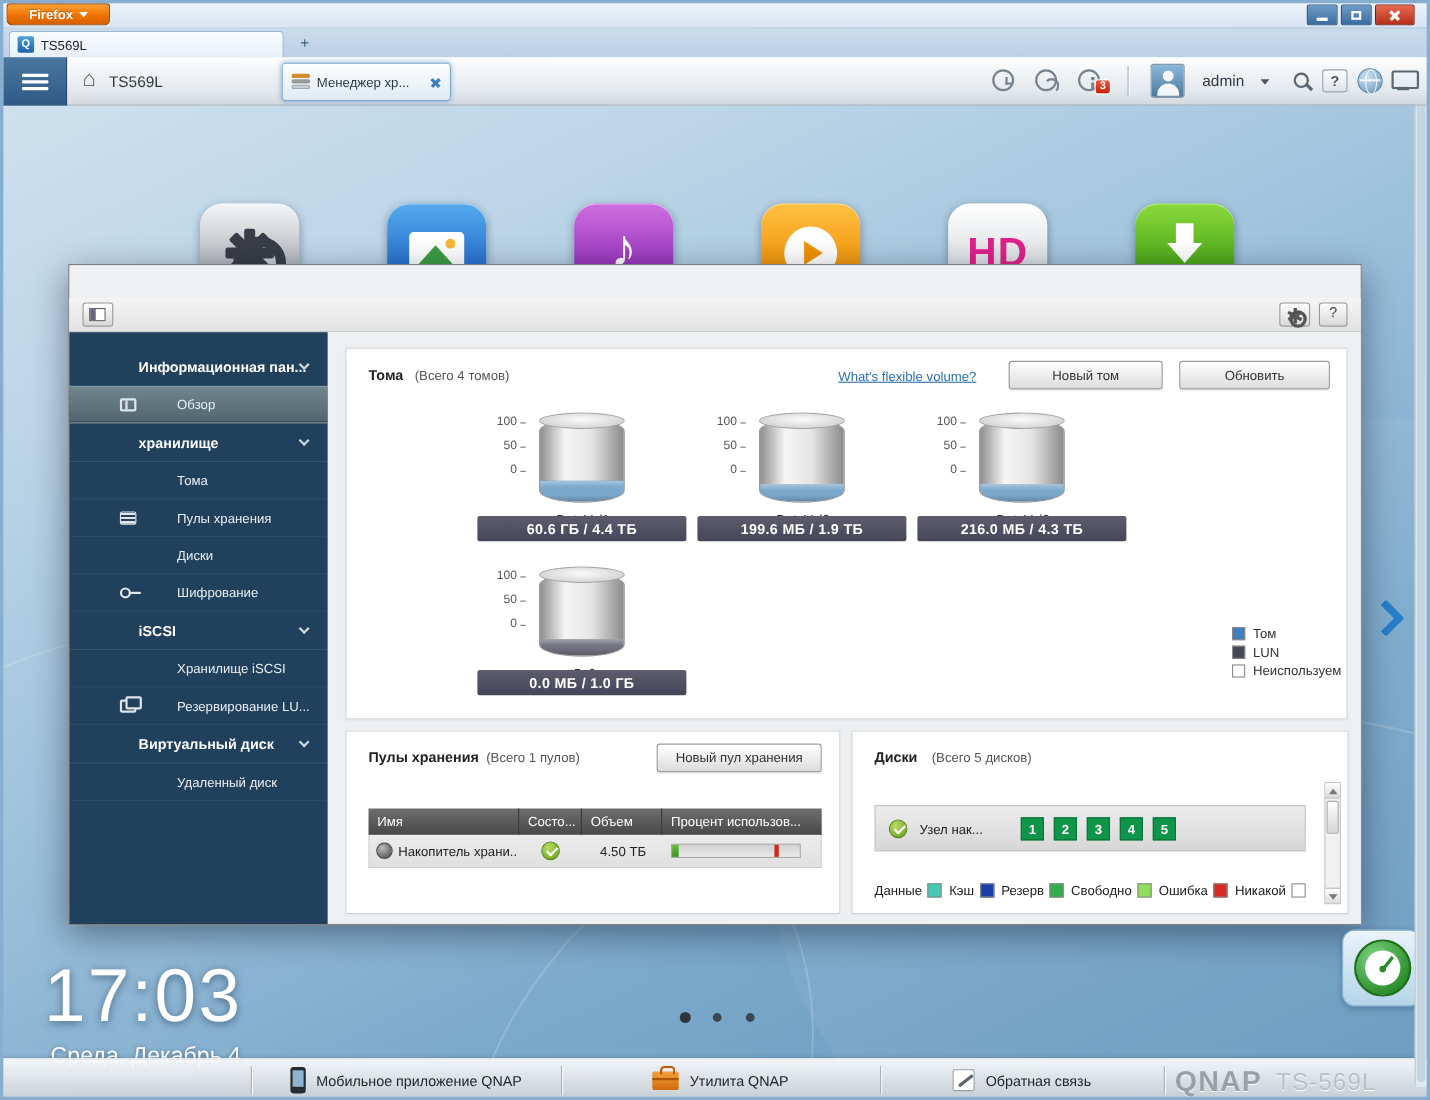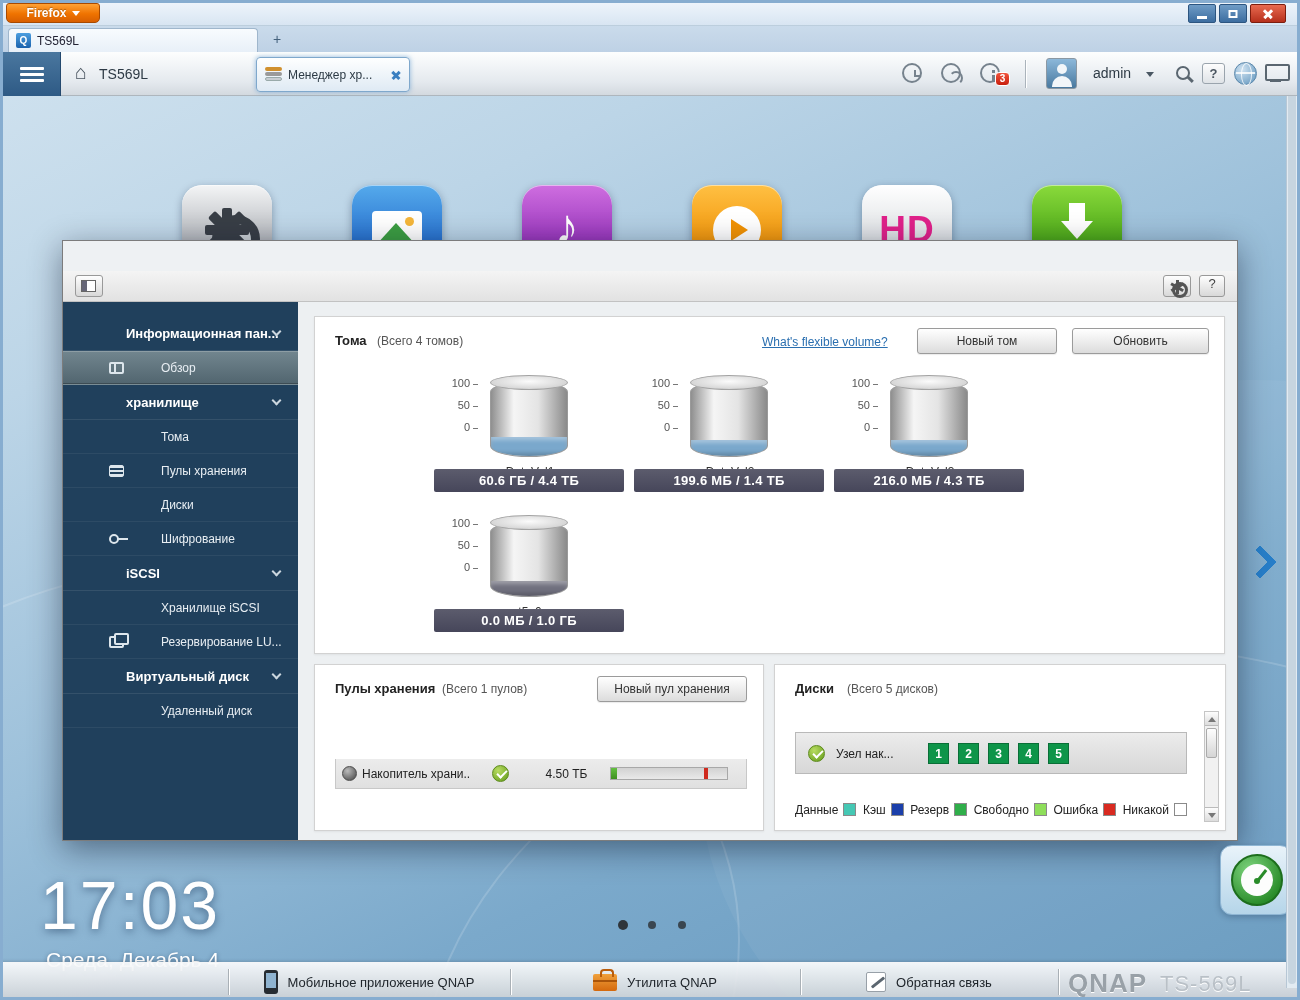--- a/index.html
+++ b/index.html
@@ -385,21 +385,21 @@
             <span style="top:44px;">0</span>
           </div>
           <div class="cyl">
             <div class="cyl-shell">
                 <div class="cyl-fill" style="height: 22%; background: rgb(122, 168, 204);"></div>
               </div>
             <div class="cyl-rim"></div>
           </div>
           <div class="vol-name">DataVol2</div>
         </div>
-        <div class="vol-badge" style="left:319px; top:152px;">199.6 МБ / 1.4 ТБ</div>
+        <div class="vol-badge" style="left:319px; top:152px;">199.6 МБ / 1.9 ТБ</div>
 
         <div class="vol-block" style="left:519px; top:58px;">
           <div class="vol-scale">
             <span style="top:0;">100</span>
             <span style="top:22px;">50</span>
             <span style="top:44px;">0</span>
           </div>
           <div class="cyl">
             <div class="cyl-shell">
                 <div class="cyl-fill" style="height: 22%; background: rgb(122, 168, 204);"></div>
@@ -419,26 +419,37 @@
           <div class="cyl">
             <div class="cyl-shell">
                 <div class="cyl-fill" style="height: 20%; background: rgb(112, 112, 126);"></div>
               </div>
             <div class="cyl-rim"></div>
           </div>
           <div class="vol-name">t5_0</div>
         </div>
         <div class="vol-badge" style="left:119px; top:292px;">0.0 МБ / 1.0 ГБ</div>
 
+        <div class="abs" style="left:805px; top:252px; width:104px; overflow:hidden;">
+          <div class="vleg-row"><span class="vleg-sq" style="background: rgb(63, 127, 191);"></span><span>Том</span></div>
+          <div class="vleg-row"><span class="vleg-sq" style="background: rgb(70, 70, 90);"></span><span>LUN</span></div>
+          <div class="vleg-row"><span class="vleg-sq" style="background: rgb(255, 255, 255);"></span><span>Неиспользуем</span></div>
+        </div>
       </div>
 
       <div class="panel" style="left:16px; top:362px; width:450px; height:167px;">
         <div class="panel-title" style="left:20px; top:16px;">Пулы хранения</div>
         <div class="panel-count" style="left:127px; top:17px;">(Всего 1 пулов)</div>
         <div class="btn" style="right:16px; top:11px; width:150px;">Новый пул хранения</div>
+        <div class="tbl-head" style="left:20px; top:70px; width:412px;">
+          <div style="left:0; width:137px;">Имя</div>
+          <div style="left:137px; width:57px;">Состо...</div>
+          <div style="left:194px; width:73px;">Объем</div>
+          <div style="left:267px; width:145px; border-right:none;">Процент использов...</div>
+        </div>
         <div class="tbl-row" style="left:20px; top:94px; width:412px;">
           <span class="pool-ico"></span>
           <span class="abs" style="left:26px; top:8px; width:108px; white-space:nowrap; overflow:hidden;">Накопитель храни...</span>
           <span class="check" style="left:156px; top:6px;"></span>
           <span class="abs" style="left:194px; top:8px; width:73px; text-align:center;">4.50 ТБ</span>
           <span class="bar-track" style="left:274px; top:8px;">
             <span class="bar-fill" style="width: 5%;"></span>
             <span class="bar-th" style="left: 80%;"></span>
           </span>
         </div>

